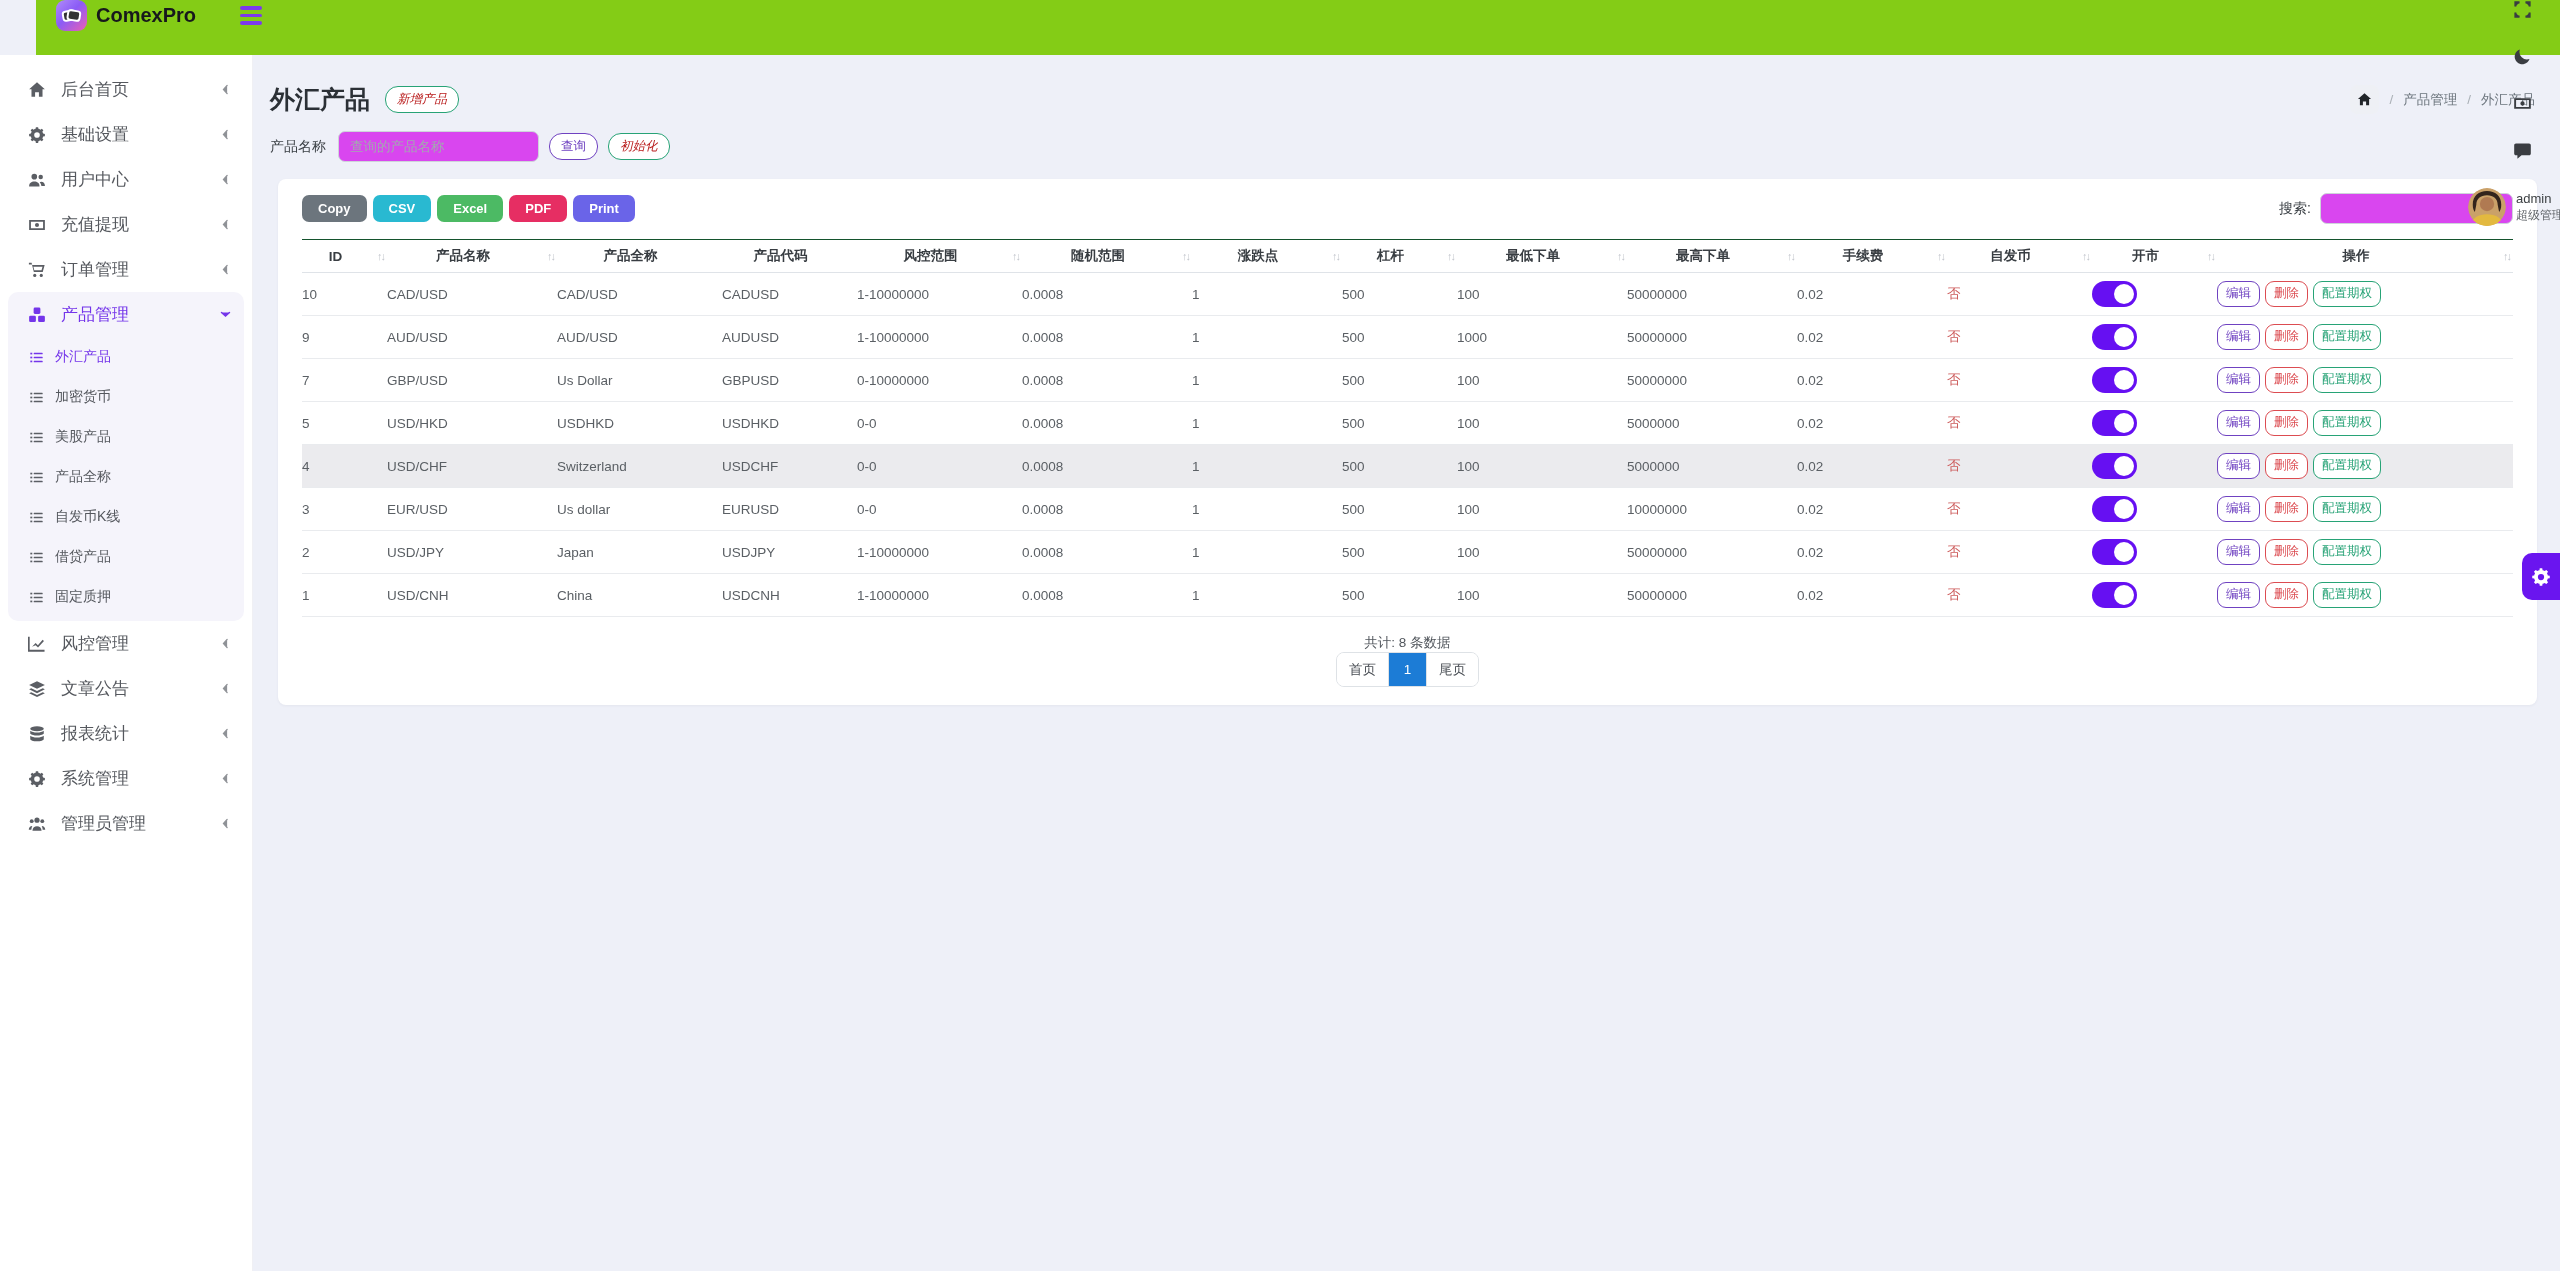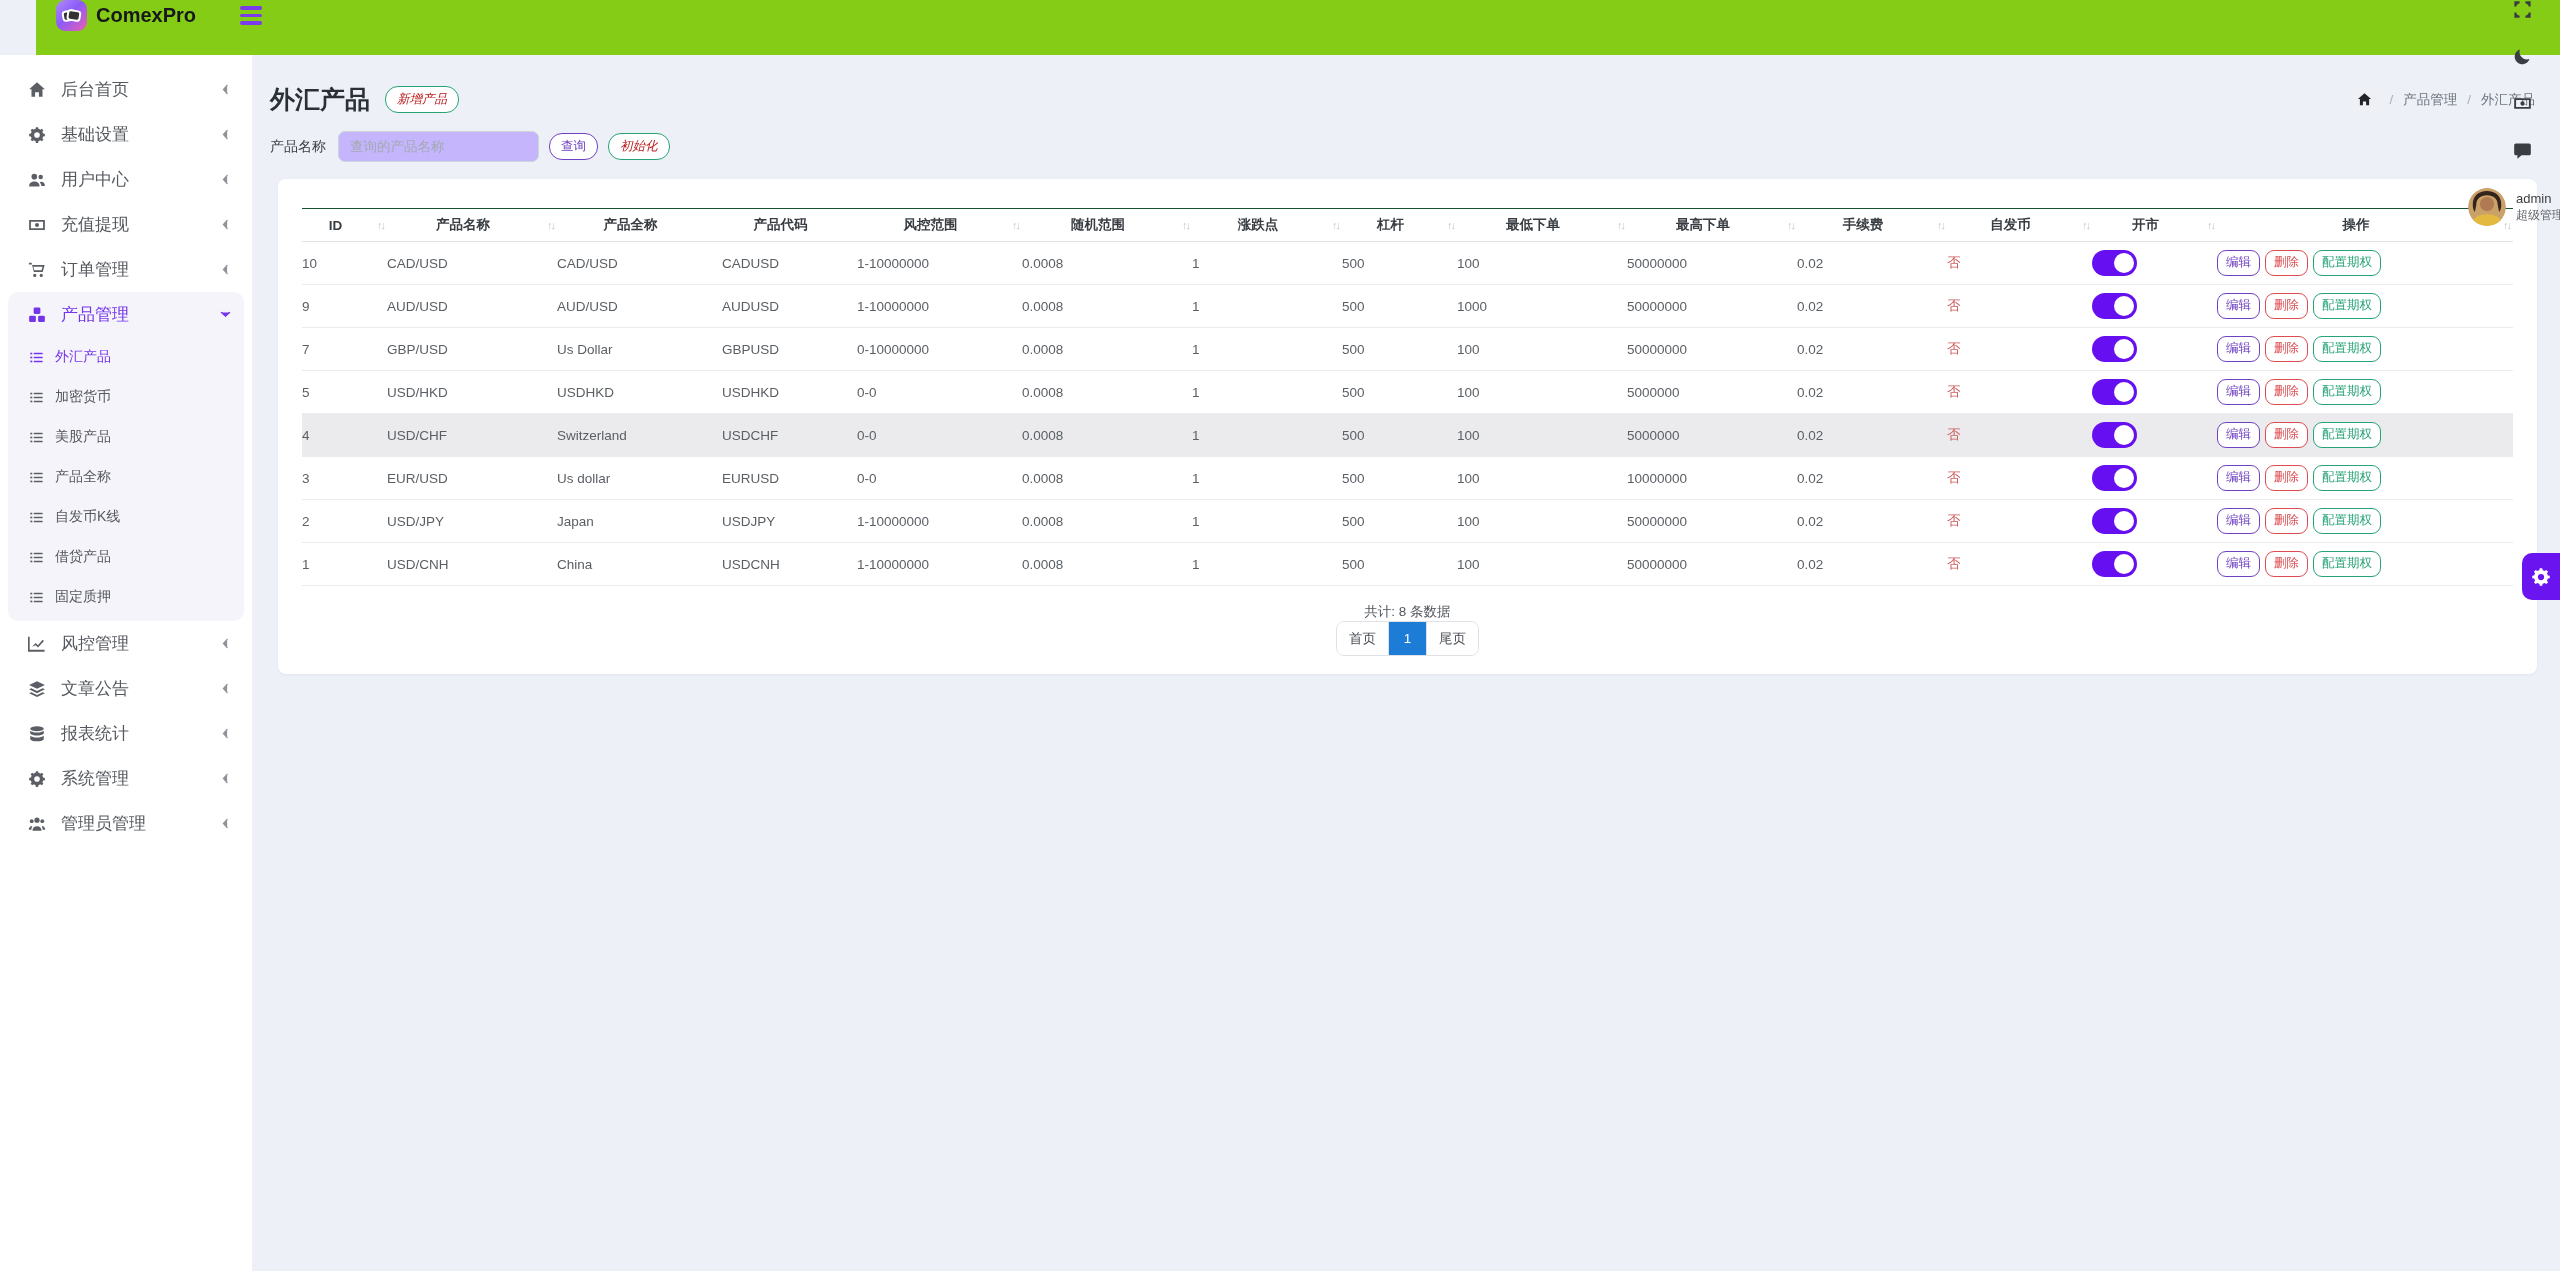--- a/index.html
+++ b/index.html
@@ -55,21 +55,21 @@
   .add-btn { margin-left:15px; }
   .breadcrumb { display:flex; align-items:center; gap:10px; font-size:13.5px; color:#6c757d; }
   .crumb-home { width:29px; height:29px; background:#eef0f5; border-radius:7px; display:flex;
     align-items:center; justify-content:center; cursor:pointer; }
   .crumb-home .ih { width:15px; height:15px; color:#212529; }
   .crumb-sep { color:#aab0b6; }
 
   .filter-row { display:flex; align-items:center; margin-top:15px; padding:0 25px 0 17px; gap:10px; }
   .filter-label { font-size:14px; color:#3a3f44; margin-right:2px; }
   .text-input { height:31px; border:1px solid #ced4da; border-radius:7px; padding:0 11px;
-    font-size:13.5px; color:#333; background:#c4b5fd; outline:none; font-family:inherit; }
+    font-size:13.5px; color:#333; background:#d946ef; outline:none; font-family:inherit; }
   .text-input::placeholder { color:#a3a9b0; }
   .filter-input { width:201px; }
 
   .card { margin:17px 23px 0 25px; background:#fff; border-radius:8px;
     padding:14px 24px 18px; box-shadow:0 1px 3px rgba(30,30,60,.05); }
   .card-top { display:flex; align-items:center; justify-content:space-between; }
   .exp-group { display:flex; gap:6px; }
   .exp-btn { border:none; border-radius:7px; color:#fff; font-weight:bold; font-size:13px;
     padding:6px 16px; cursor:pointer; font-family:inherit; }
   .search-area { display:flex; align-items:center; gap:9px; }
@@ -461,20 +461,33 @@
   </div>
 
   <div class="filter-row">
     <span class="filter-label">产品名称</span>
     <input class="text-input filter-input" placeholder="查询的产品名称" style="">
     <button class="btn-outline btn-purple">查询</button>
     <button class="btn-outline btn-green">初始化</button>
   </div>
 
   <div class="card">
+    <div class="card-top">
+      <div class="exp-group">
+          <button class="exp-btn" style="background: rgb(108, 117, 125);">Copy</button>
+          <button class="exp-btn" style="background: rgb(41, 185, 209);">CSV</button>
+          <button class="exp-btn" style="background: rgb(76, 186, 100);">Excel</button>
+          <button class="exp-btn" style="background: rgb(230, 46, 99);">PDF</button>
+          <button class="exp-btn" style="background: rgb(106, 100, 232);">Print</button>
+        </div>
+      <div class="search-area">
+        <span class="search-label">搜索:</span>
+        <input class="text-input search-input" style="">
+      </div>
+    </div>
 
     <table class="data-table">
       <colgroup>
           <col style="width: 85px;">
           <col style="width: 170px;">
           <col style="width: 165px;">
           <col style="width: 135px;">
           <col style="width: 165px;">
           <col style="width: 170px;">
           <col style="width: 150px;">

